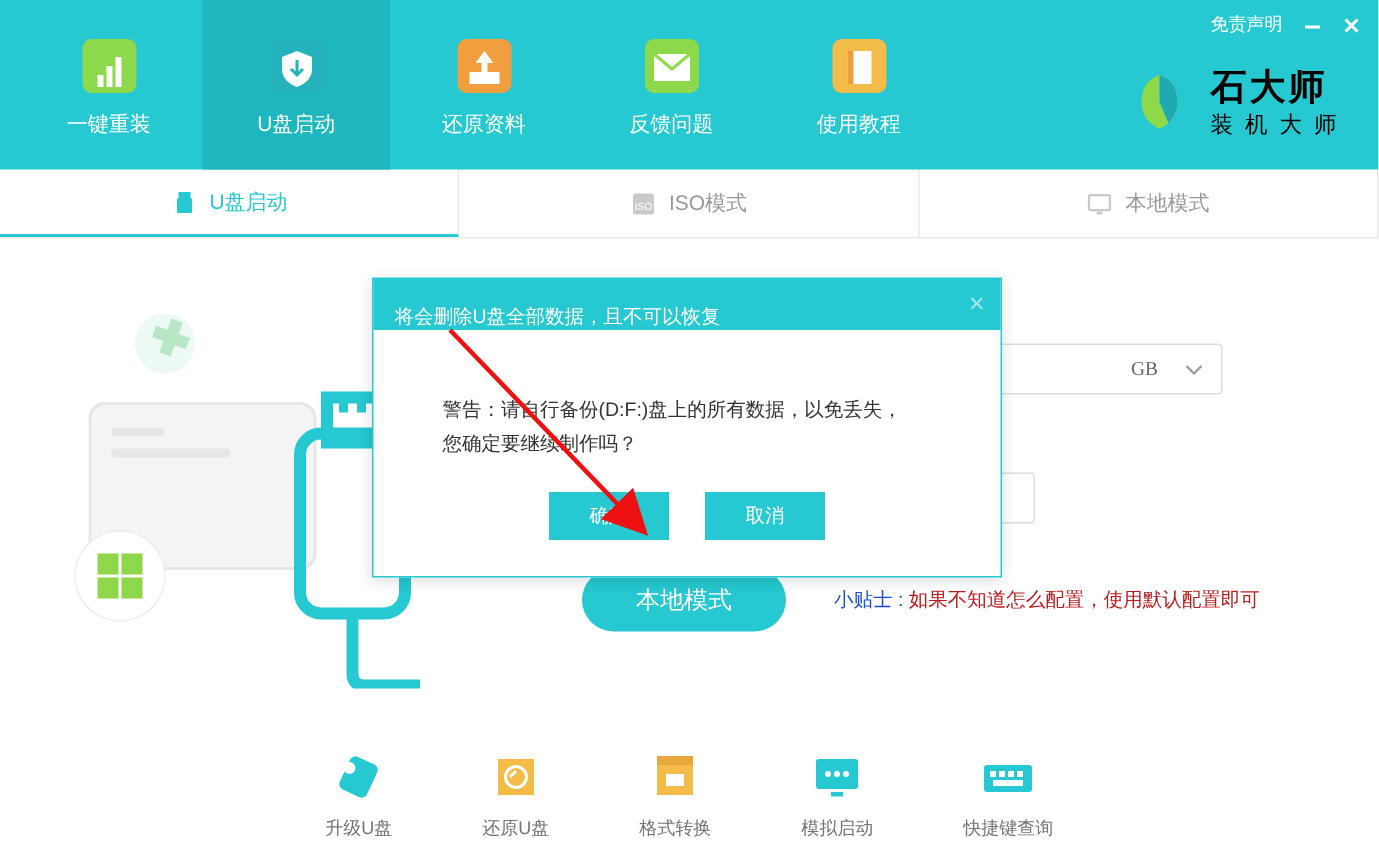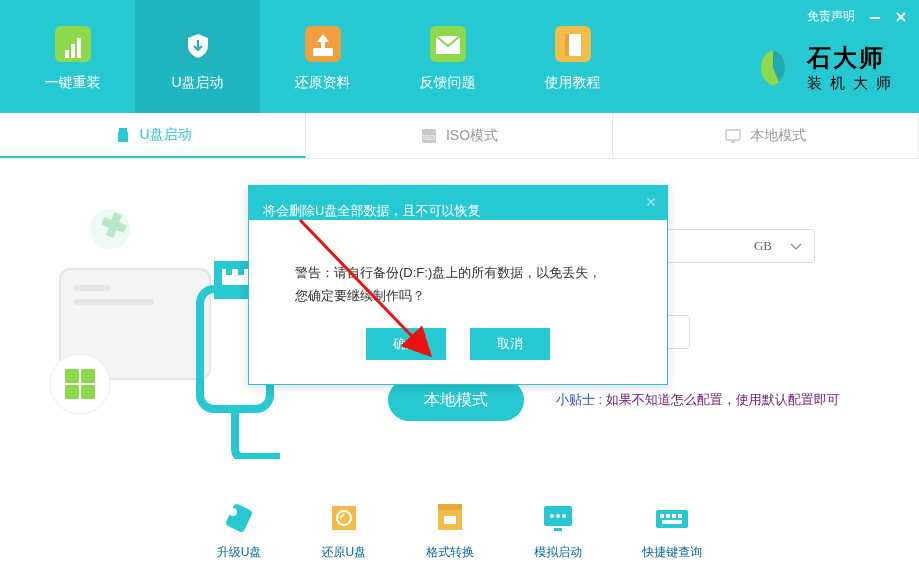--- a/index.html
+++ b/index.html
@@ -35,27 +35,27 @@
 
 .dropdown { position: absolute; left: 520px; top: 70px; width: 295px; height: 34px; border: 1px solid #ddd; border-radius: 3px; display: flex; align-items: center; padding: 0 12px; color: #666; font-size: 13px; background: #fff; }
 .dropdown-arrow { position: absolute; right: 12px; }
 
 .adv-btn { position: absolute; left: 520px; top: 156px; width: 170px; height: 34px; border: 1px solid #ddd; border-radius: 3px; background: #fff; display: flex; align-items: center; justify-content: center; color: #666; font-size: 13px; cursor: pointer; }
 
 .start-btn { position: absolute; left: 388px; top: 220px; width: 136px; height: 42px; background: #26c8d1; color: #fff; border: none; border-radius: 21px; font-size: 16px; cursor: pointer; }
 
 .tip-row { position: absolute; left: 556px; top: 232px; font-size: 13px; }
 .tip-label { color: #1d4ed8; }
-.tip-text { color: #701a75; margin-top: 32px; }
+.tip-text { color: #b91c1c; margin-top: 32px; }
 
 
 .tools { position: absolute; bottom: 15px; left: 0; right: 0; display: flex; justify-content: center; gap: 60px; }
 .tool { display: flex; flex-direction: column; align-items: center; gap: 10px; cursor: pointer; }
 .tool-icon { width: 40px; height: 32px; display: flex; align-items: center; justify-content: center; }
-.tool-label { font-size: 12px; color: #0369a1; text-align: center; }
+.tool-label { font-size: 12px; color: #737373; text-align: center; }
 
 
 .modal { position: absolute; left: 248px; top: 185px; width: 420px; background: #fff; border: 1px solid #26c8d1; box-shadow: 0 2px 10px rgba(0,0,0,0.15); z-index: 10; }
 .modal-header { height: 34px; background: #26c8d1; color: #fff; display: flex; align-items: flex-end; padding: 0 14px; font-size: 13px; position: relative; }
 .modal-close { position: absolute; right: 10px; top: 8px; cursor: pointer; color: rgba(255,255,255,0.55); font-size:14px;}
 .modal-body { padding: 41px 28px 20px 46px; font-size: 13px; color: #333; line-height: 1.8; }
 .modal-actions { display: flex; justify-content: center; gap: 24px; padding: 0 0 24px 0; }
 .modal-btn { width: 80px; height: 32px; background: #26c8d1; color: #fff; border: none; font-size: 13px; cursor: pointer; }
 
 

